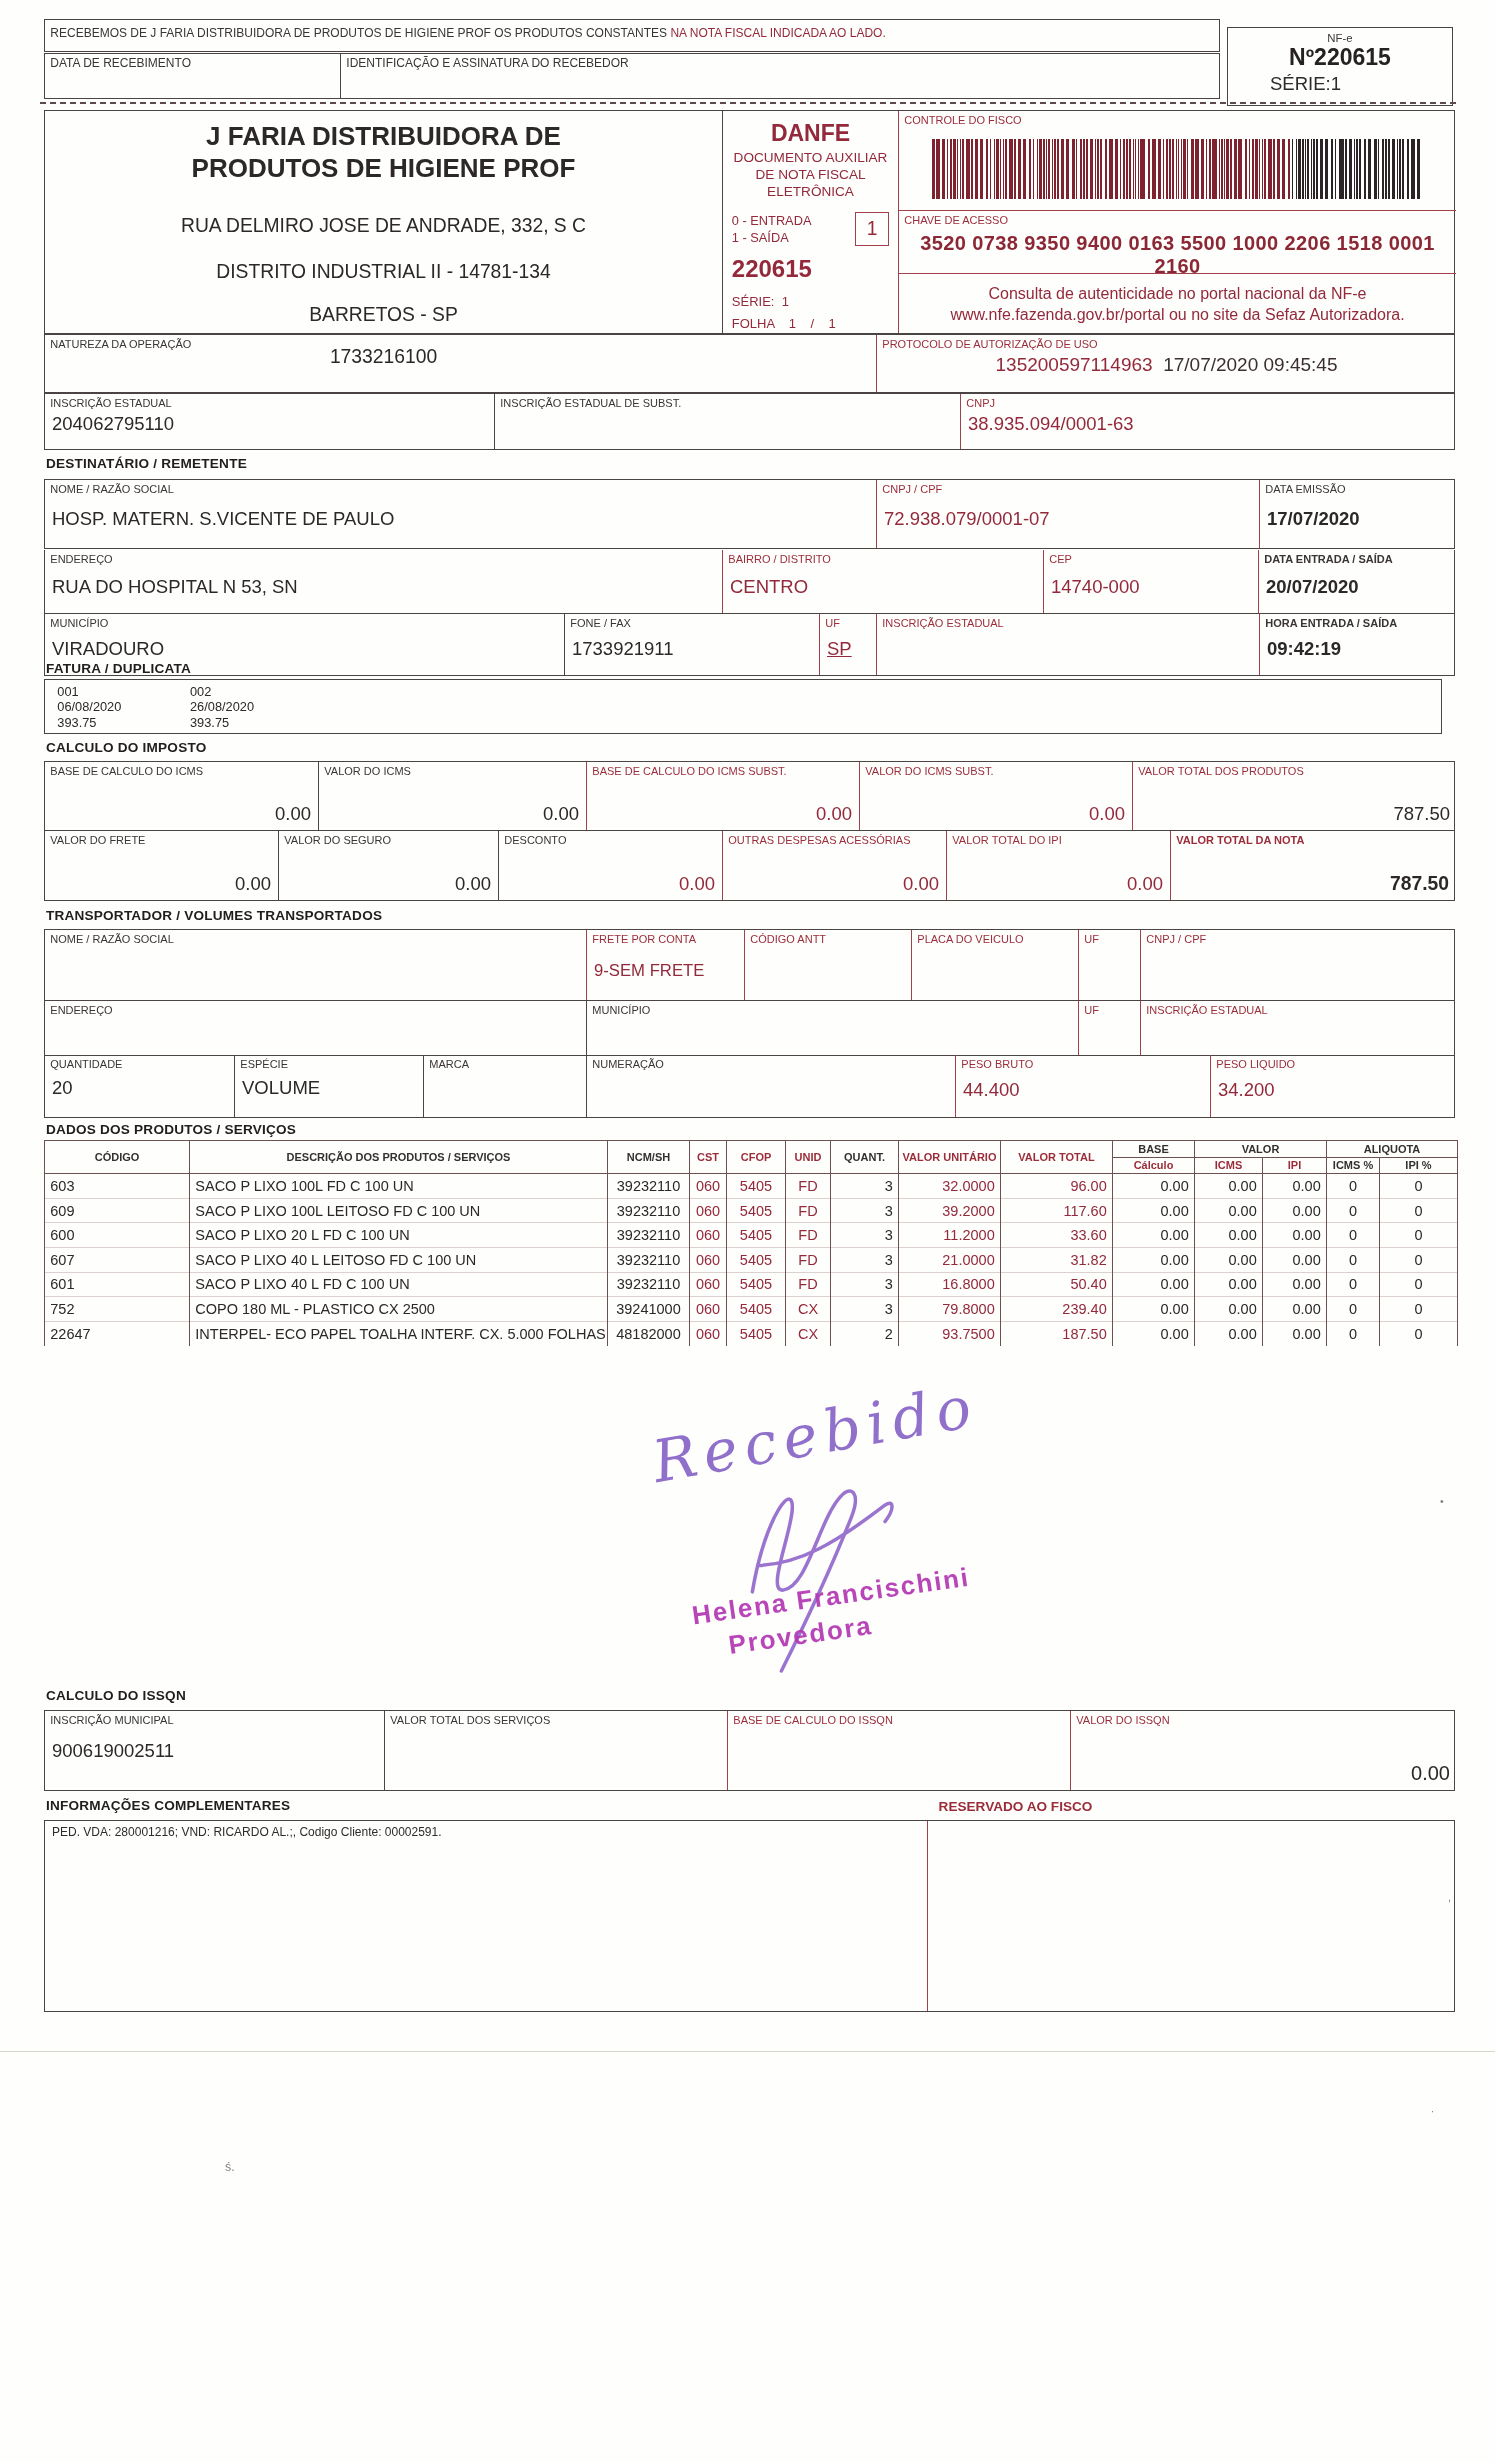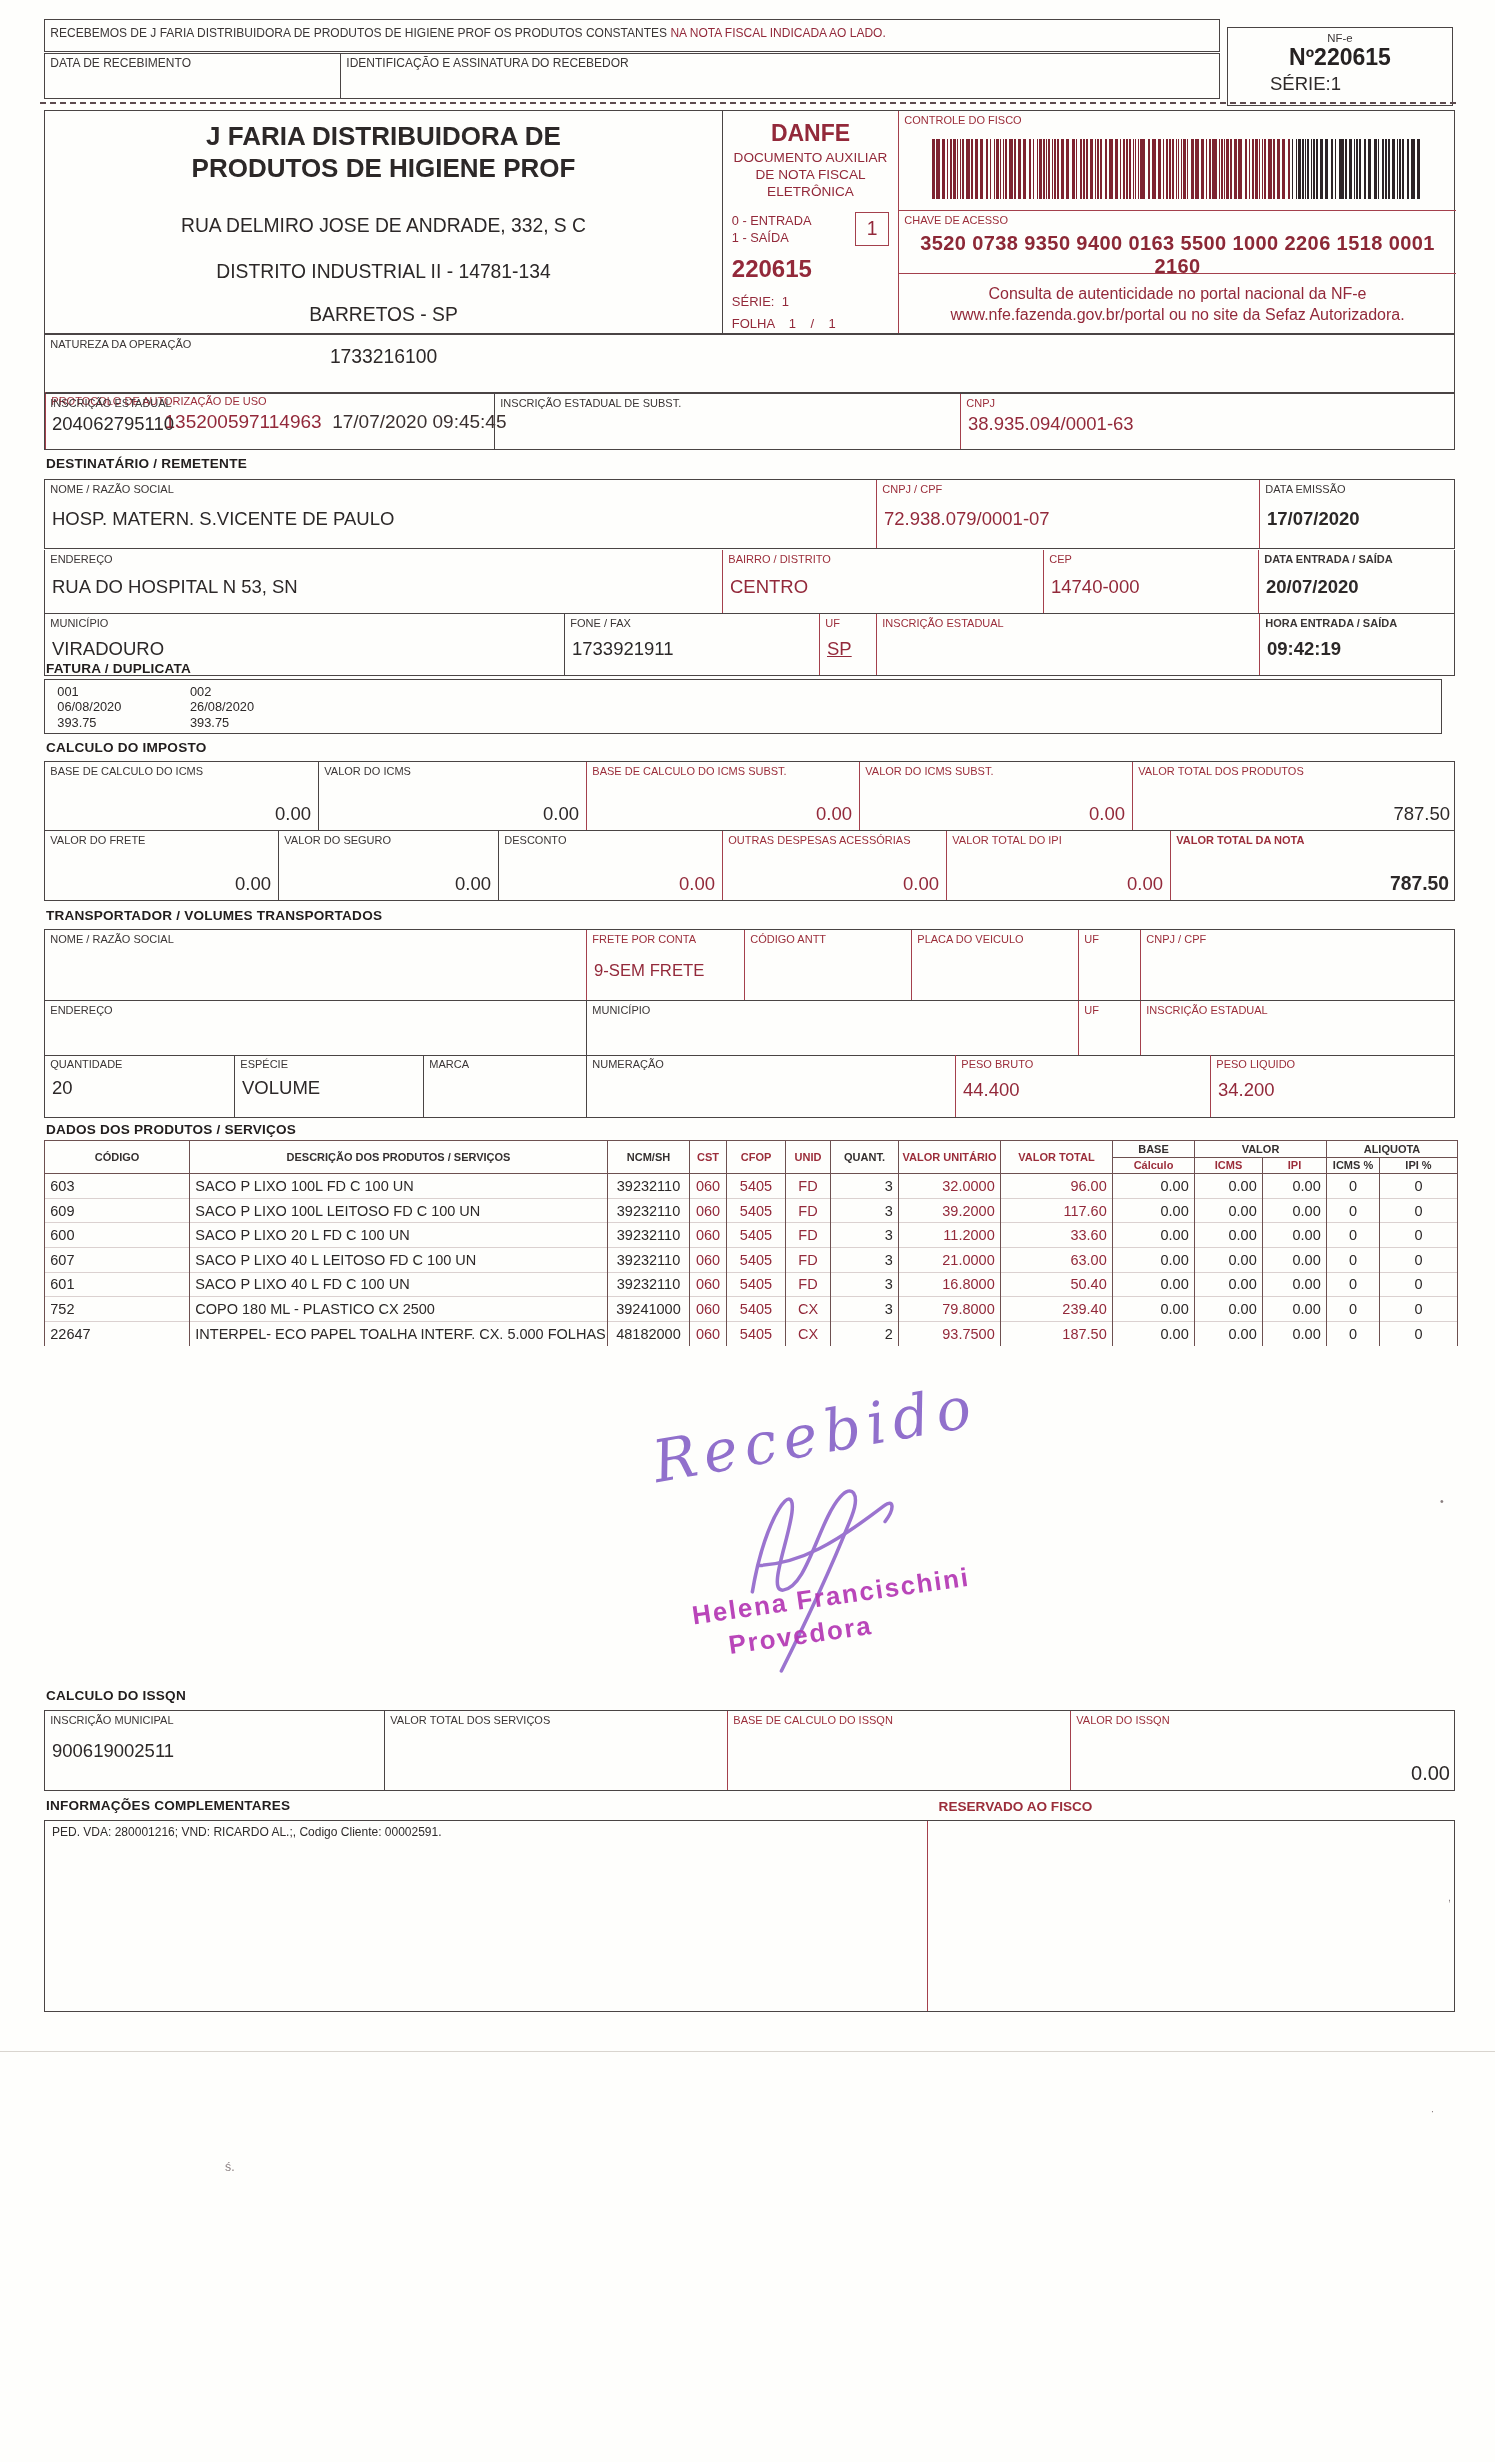--- a/index.html
+++ b/index.html
@@ -116,21 +116,21 @@
       </div>
       <div class="fisco-sub" style="height:62px;">
         <div style="text-align:center;font-size:16px;color:#93293a;line-height:1.35;padding-top:8.8px;">
           <div>Consulta de autenticidade no portal nacional da NF-e</div>
           <div>www.nfe.fazenda.gov.br/portal ou no site da Sefaz Autorizadora.</div>
         </div>
       </div>
     </div>
   </div>
 
-  <div class="row" style="left:44px;top:334px;width:1411px;height:59px;flex-direction:column;">
+  <div class="row" style="left:44px;top:334px;width:1411px;height:59px;">
     <div class="cell first" style="width:831px;">
       <div class="lb">NATUREZA DA OPERAÇÃO</div>
     </div>
     <div class="cell rbd" style="width:580px;">
       <div class="lb r">PROTOCOLO DE AUTORIZAÇÃO DE USO</div>
       <div class="vl" style="text-align:center;font-size:19px;"><span class="redtxt">135200597114963</span>&nbsp;&nbsp;<span style="color:#3b3030;">17/07/2020 09:45:45</span></div>
     </div>
   </div>
 
   <div class="row" style="left:44px;top:393px;width:1411px;height:57px;">
@@ -425,21 +425,21 @@
           </tr>
           <tr style="height: 24.6px;">
             <td class="l">607</td>
             <td class="l">SACO P LIXO 40 L LEITOSO FD C 100 UN</td>
             <td class="c">39232110</td>
             <td class="c r">060</td>
             <td class="c r">5405</td>
             <td class="c r">FD</td>
             <td class="ra">3</td>
             <td class="ra r">21.0000</td>
-            <td class="ra r">63.00</td>
+            <td class="ra r">31.82</td>
             <td class="ra">0.00</td>
             <td class="ra">0.00</td>
             <td class="ra">0.00</td>
             <td class="c">0</td>
             <td class="c">0</td>
           </tr>
           <tr style="height: 24.6px;">
             <td class="l">601</td>
             <td class="l">SACO P LIXO 40 L FD C 100 UN</td>
             <td class="c">39232110</td>

